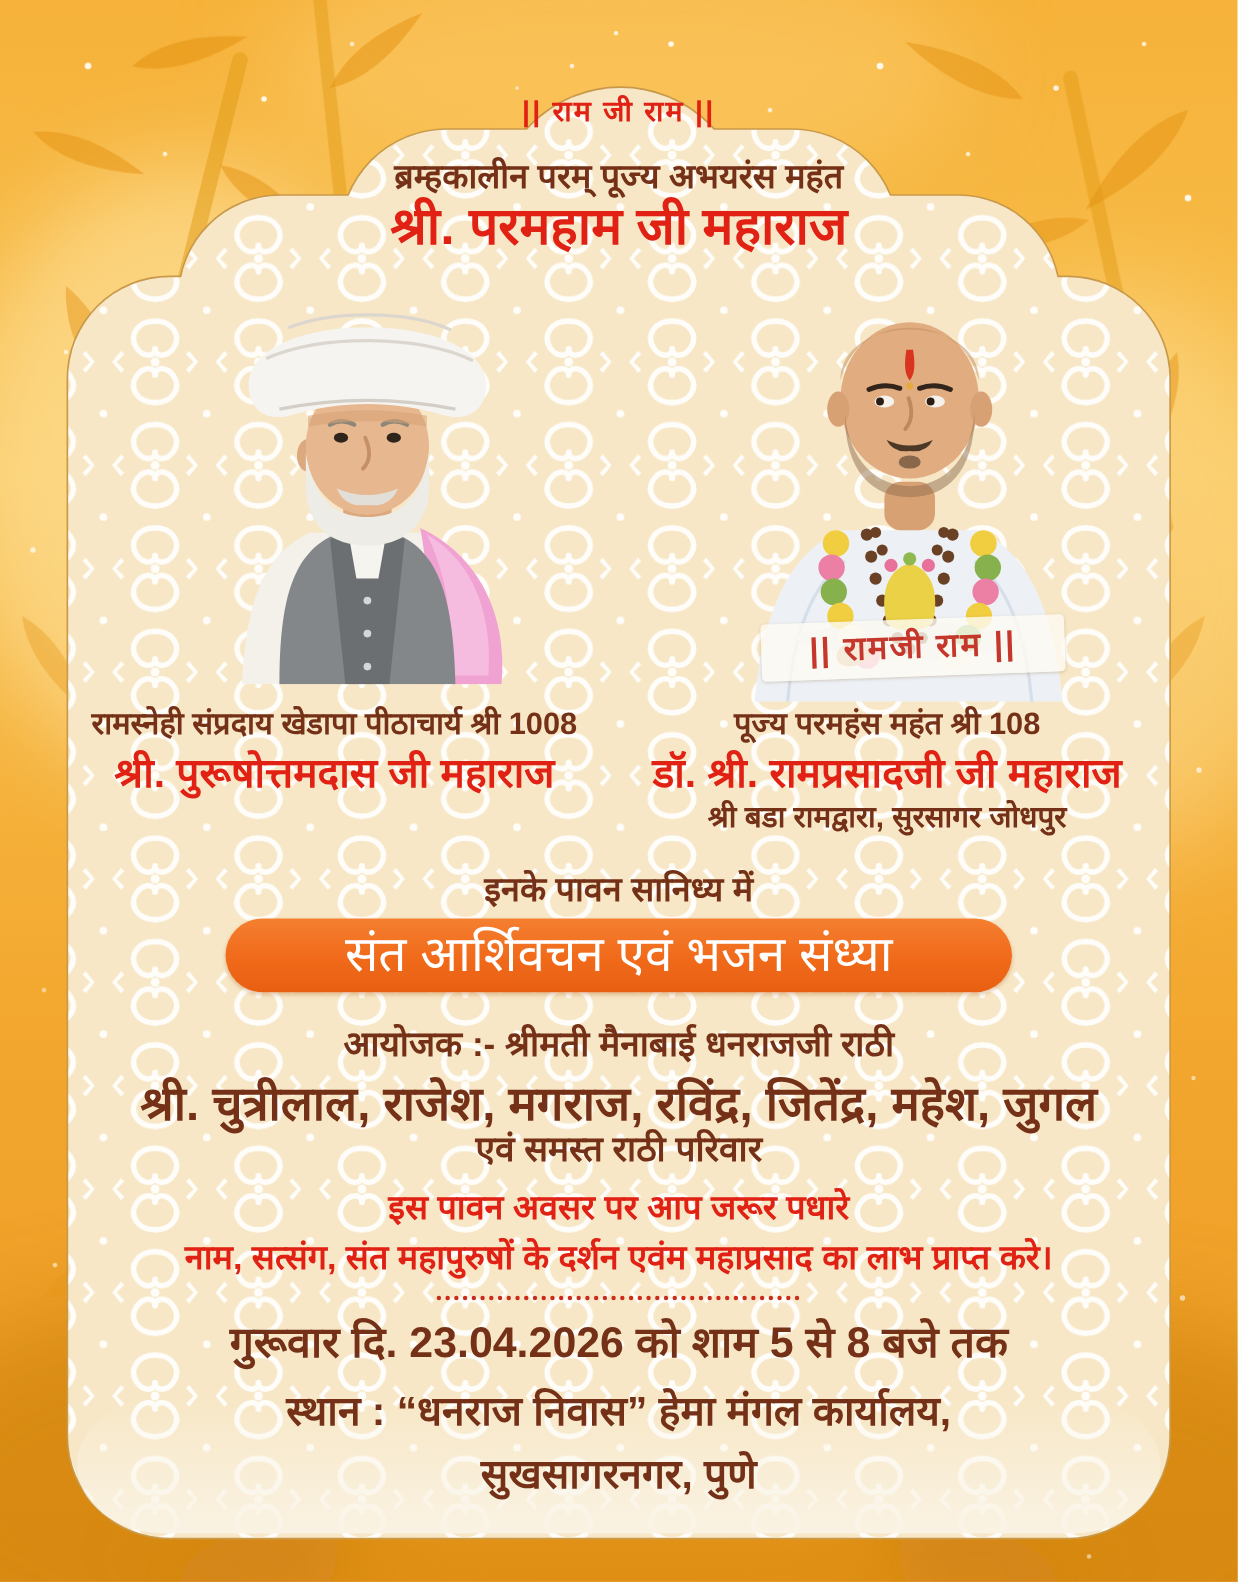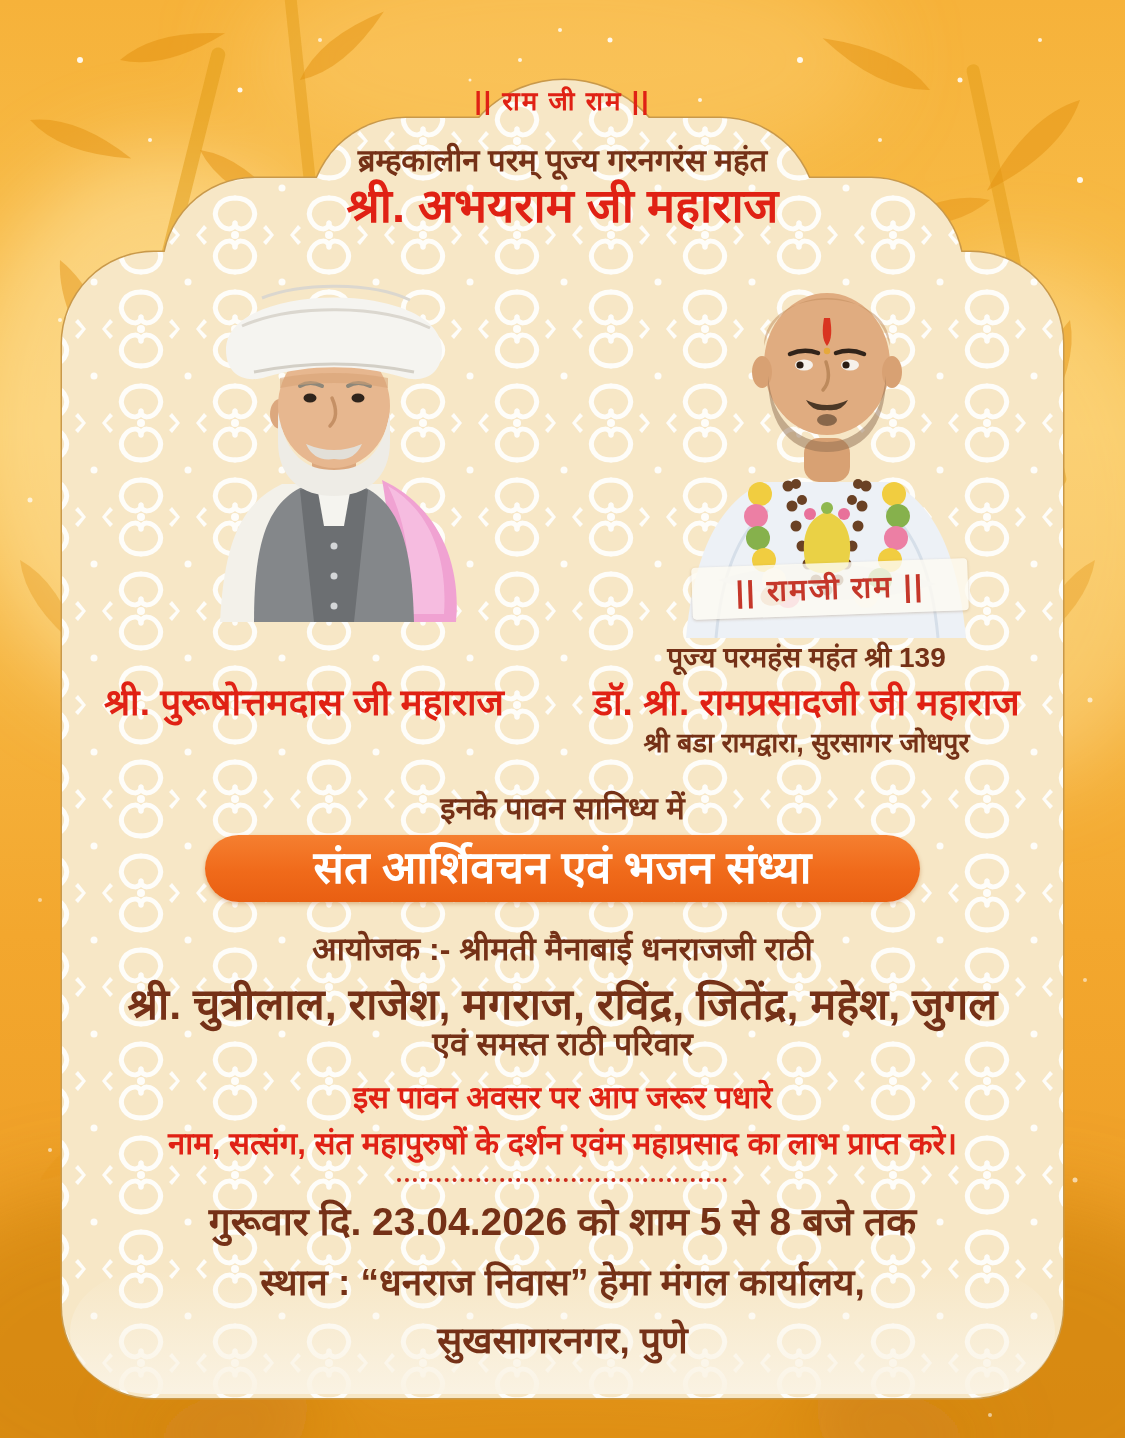--- a/index.html
+++ b/index.html
@@ -9,21 +9,21 @@
   .stage svg{display:block;}
   .abs{position:absolute;}
   .cline{position:absolute;left:0;width:1125px;text-align:center;font-weight:bold;line-height:1.12;}
   .maroon{color:#753117;}
   .red{color:#e02114;}
   .cap-left{position:absolute;left:58px;width:492px;text-align:center;font-weight:bold;line-height:1.12;}
   .cap-right{position:absolute;left:573px;width:467px;text-align:center;font-weight:bold;line-height:1.12;}
   .banner{position:absolute;left:205px;top:835px;width:715px;height:67px;border-radius:36px;
           background:linear-gradient(180deg,#f57f30 0%,#f06a1a 55%,#e95f12 100%);
           box-shadow:0 2px 4px rgba(170,80,10,.35);
-          color:#ffffff;font-weight:bold;font-size:45px;text-align:center;line-height:66px;}
+          color:#ffffff;font-weight:normal;font-size:45px;text-align:center;line-height:66px;}
   .dotted{position:absolute;left:397px;top:1178px;width:330px;border-top:4px dotted #cc2b1c;}
   .badge{position:absolute;left:692px;top:563px;width:276px;height:52px;
          background:rgba(253,250,242,0.82);border-radius:4px;transform:rotate(-2deg);
          color:#c5372a;font-weight:bold;font-size:30px;text-align:center;line-height:52px;
          letter-spacing:2px;box-shadow:0 1px 3px rgba(120,70,20,.25);}
 </style>
 </head>
 <body>
 
 <div class="stage">
@@ -240,26 +240,27 @@
     <path d="M150,352 C144,326 150,304 171,298 C192,304 198,326 192,352 C184,362 158,362 150,352 Z" fill="#ead145"></path>
     <circle cx="154" cy="300" r="6" fill="#e8719a"></circle>
       <circle cx="171" cy="294" r="6" fill="#8fb84f"></circle>
     <circle cx="188" cy="300" r="6" fill="#e8719a"></circle>
     <ellipse cx="120" cy="380" rx="16" ry="11" fill="#d8a173" transform="rotate(-20 120 380)"></ellipse>
   </svg>
 
   <div class="badge">|| रामजी राम ||</div>
 
   <div class="cline red" style="top:87px;font-size:26px;letter-spacing:2px">|| राम जी राम ||</div>
-  <div class="cline maroon" style="top:144px;font-size:31px">ब्रम्हकालीन परम् पूज्य गरनगरंस महंत</div>
-  <div class="cline red" style="top:180px;font-size:47px">श्री. अभयराम जी महाराज</div>
-
+  <div class="cline maroon" style="top:144px;font-size:31px">ब्रम्हकालीन परम् पूज्य अभयरंस महंत</div>
+  <div class="cline red" style="top:180px;font-size:47px">श्री. परमहाम जी महाराज</div>
+
+  <div class="cap-left maroon" style="top:642px;font-size:28px">रामस्नेही संप्रदाय खेडापा पीठाचार्य श्री 1008</div>
   <div class="cap-left red" style="top:682px;font-size:37px">श्री. पुरूषोत्तमदास जी महाराज</div>
 
-  <div class="cap-right maroon" style="top:642px;font-size:28px">पूज्य परमहंस महंत श्री 139</div>
+  <div class="cap-right maroon" style="top:642px;font-size:28px">पूज्य परमहंस महंत श्री 108</div>
   <div class="cap-right red" style="top:682px;font-size:37px">डॉ. श्री. रामप्रसादजी जी महाराज</div>
   <div class="cap-right maroon" style="top:728px;font-size:27px">श्री बडा रामद्वारा, सुरसागर जोधपुर</div>
 
   <div class="cline maroon" style="top:792px;font-size:31px">इनके पावन सानिध्य में</div>
   <div class="banner">संत आर्शिवचन एवं भजन संध्या</div>
 
   <div class="cline maroon" style="top:932px;font-size:32px">आयोजक :- श्रीमती मैनाबाई धनराजजी राठी</div>
   <div class="cline maroon" style="top:980px;font-size:43px">श्री. चुत्रीलाल, राजेश, मगराज, रविंद्र, जितेंद्र, महेश, जुगल</div>
   <div class="cline red" style="top:1081px;font-size:31px">इस पावन अवसर पर आप जरूर पधारे</div>
 

